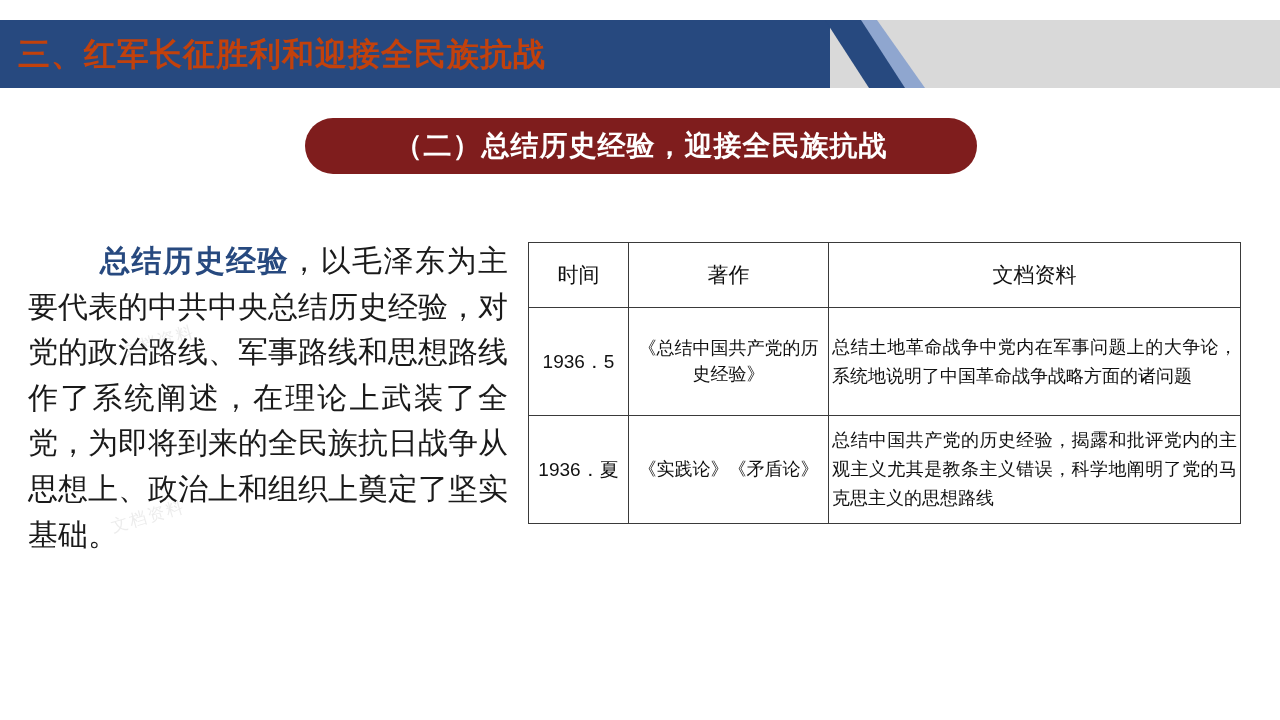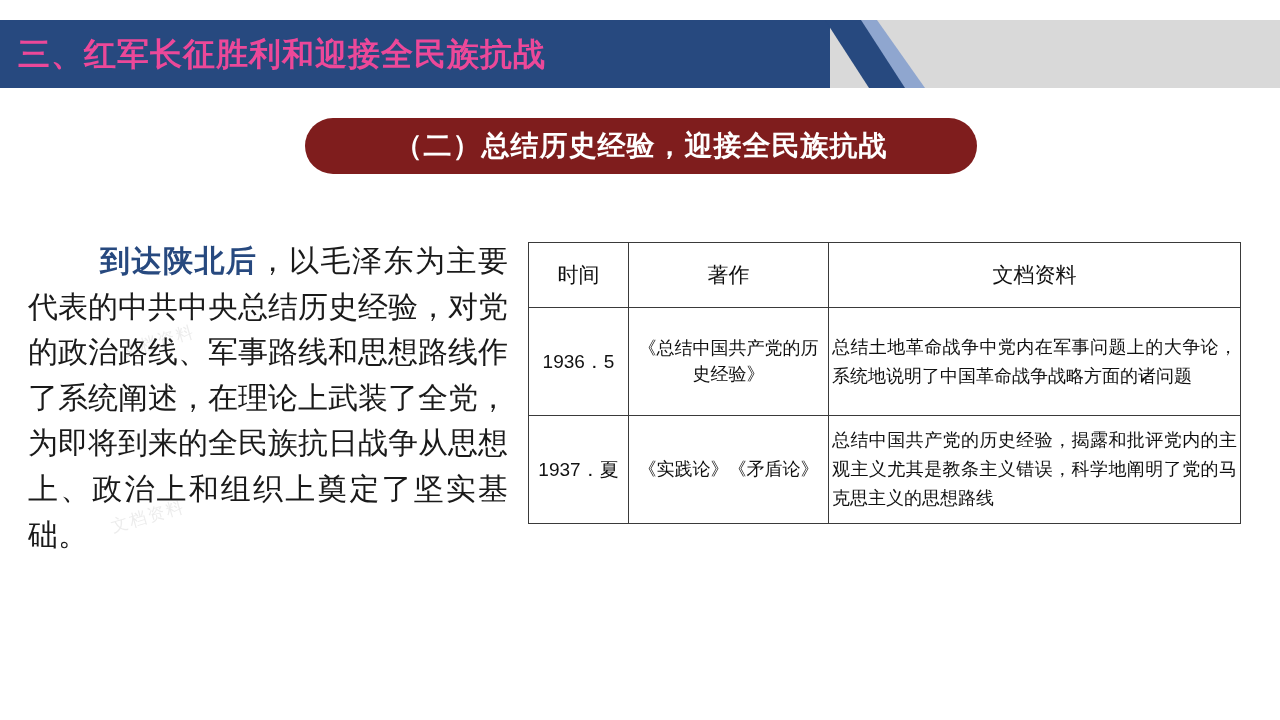--- a/index.html
+++ b/index.html
@@ -56,21 +56,21 @@
     height: 68px;
     background: #8fa6cf;
     clip-path: polygon(0 0, 40% 0, 100% 100%, 60% 100%);
   }
   .header-title {
     position: absolute;
     left: 18px;
     top: 0;
     height: 68px;
     line-height: 68px;
-    color: #ec4899;
+    color: #c2410c;
     font-size: 32px;
     font-weight: bold;
     letter-spacing: 1px;
     white-space: nowrap;
   }
 
   
   .subtitle-pill {
     position: absolute;
     left: 305px;
@@ -175,21 +175,21 @@
   <div class="header-gray"></div>
   <div class="header-blue"></div>
   <div class="header-slant2"></div>
   <div class="header-slant"></div>
   <div class="header-title">三、红军长征胜利和迎接全民族抗战</div>
 </div>
 
 <div class="subtitle-pill">（二）总结历史经验，迎接全民族抗战</div>
 
 <div class="left-col">
-  <div class="para"><span class="emph">到达陕北后</span><span>，以毛泽东为主要代表的中共中央总结历史经验，对党的政治路线、军事路线和思想路线作了系统阐述，在理论上武装了全党，为即将到来的全民族抗日战争从思想上、政治上和组织上奠定了坚实基础。</span></div>
+  <div class="para"><span class="emph">总结历史经验</span><span>，以毛泽东为主要代表的中共中央总结历史经验，对党的政治路线、军事路线和思想路线作了系统阐述，在理论上武装了全党，为即将到来的全民族抗日战争从思想上、政治上和组织上奠定了坚实基础。</span></div>
 </div>
 
 <div class="wm wm1">文档资料</div>
 <div class="wm wm2">文档资料</div>
 
 <div class="table-wrap">
   <table class="data">
     <colgroup>
       <col class="col-time">
       <col class="col-work">
@@ -202,19 +202,19 @@
         <th>文档资料</th>
       </tr>
     </thead>
     <tbody>
       <tr class="body-row">
         <td class="c-time">1936．5</td>
         <td class="c-work">《总结中国共产党的历史经验》</td>
         <td class="c-result">总结土地革命战争中党内在军事问题上的大争论，系统地说明了中国革命战争战略方面的诸问题</td>
       </tr>
       <tr class="body-row">
-        <td class="c-time">1937．夏</td>
+        <td class="c-time">1936．夏</td>
         <td class="c-work">《实践论》《矛盾论》</td>
         <td class="c-result">总结中国共产党的历史经验，揭露和批评党内的主观主义尤其是教条主义错误，科学地阐明了党的马克思主义的思想路线</td>
       </tr>
     </tbody>
   </table>
 </div>
 
 </body></html>

